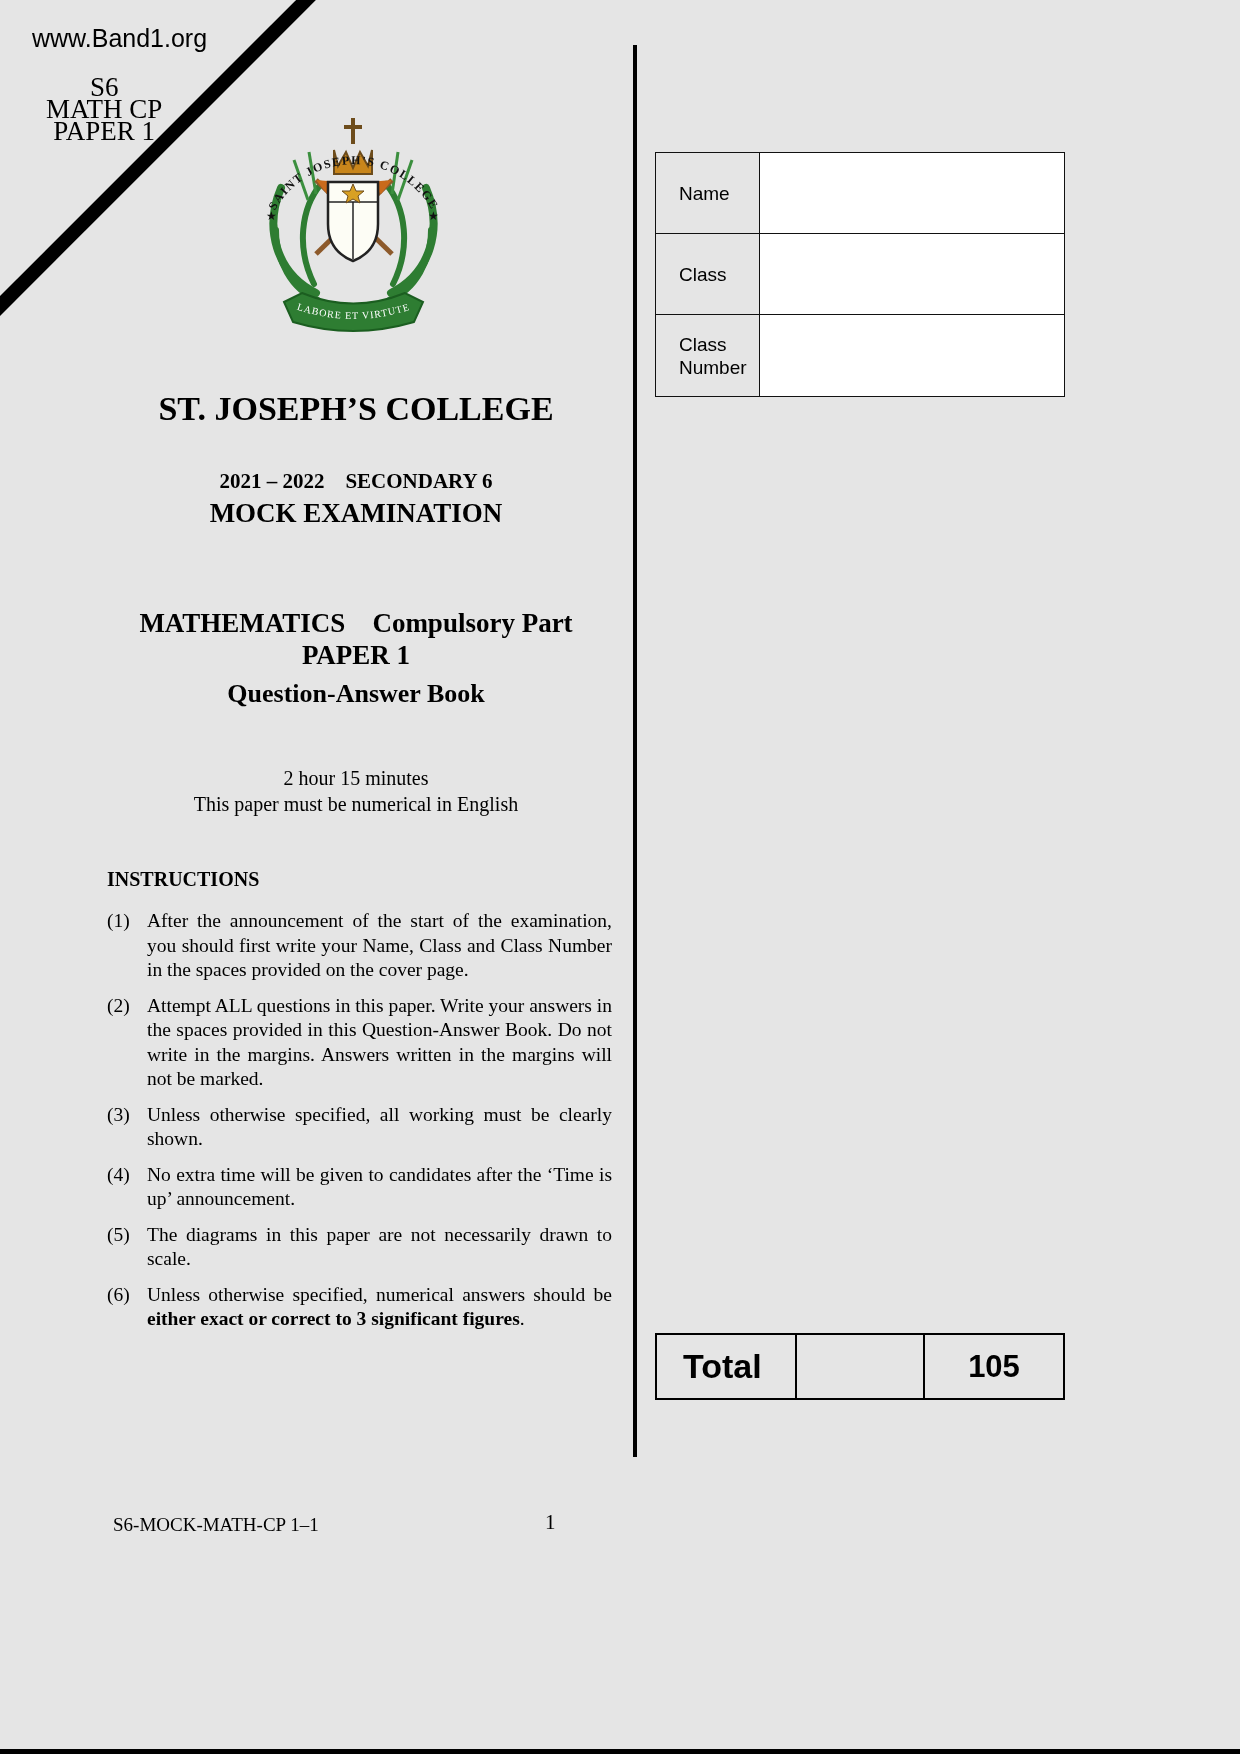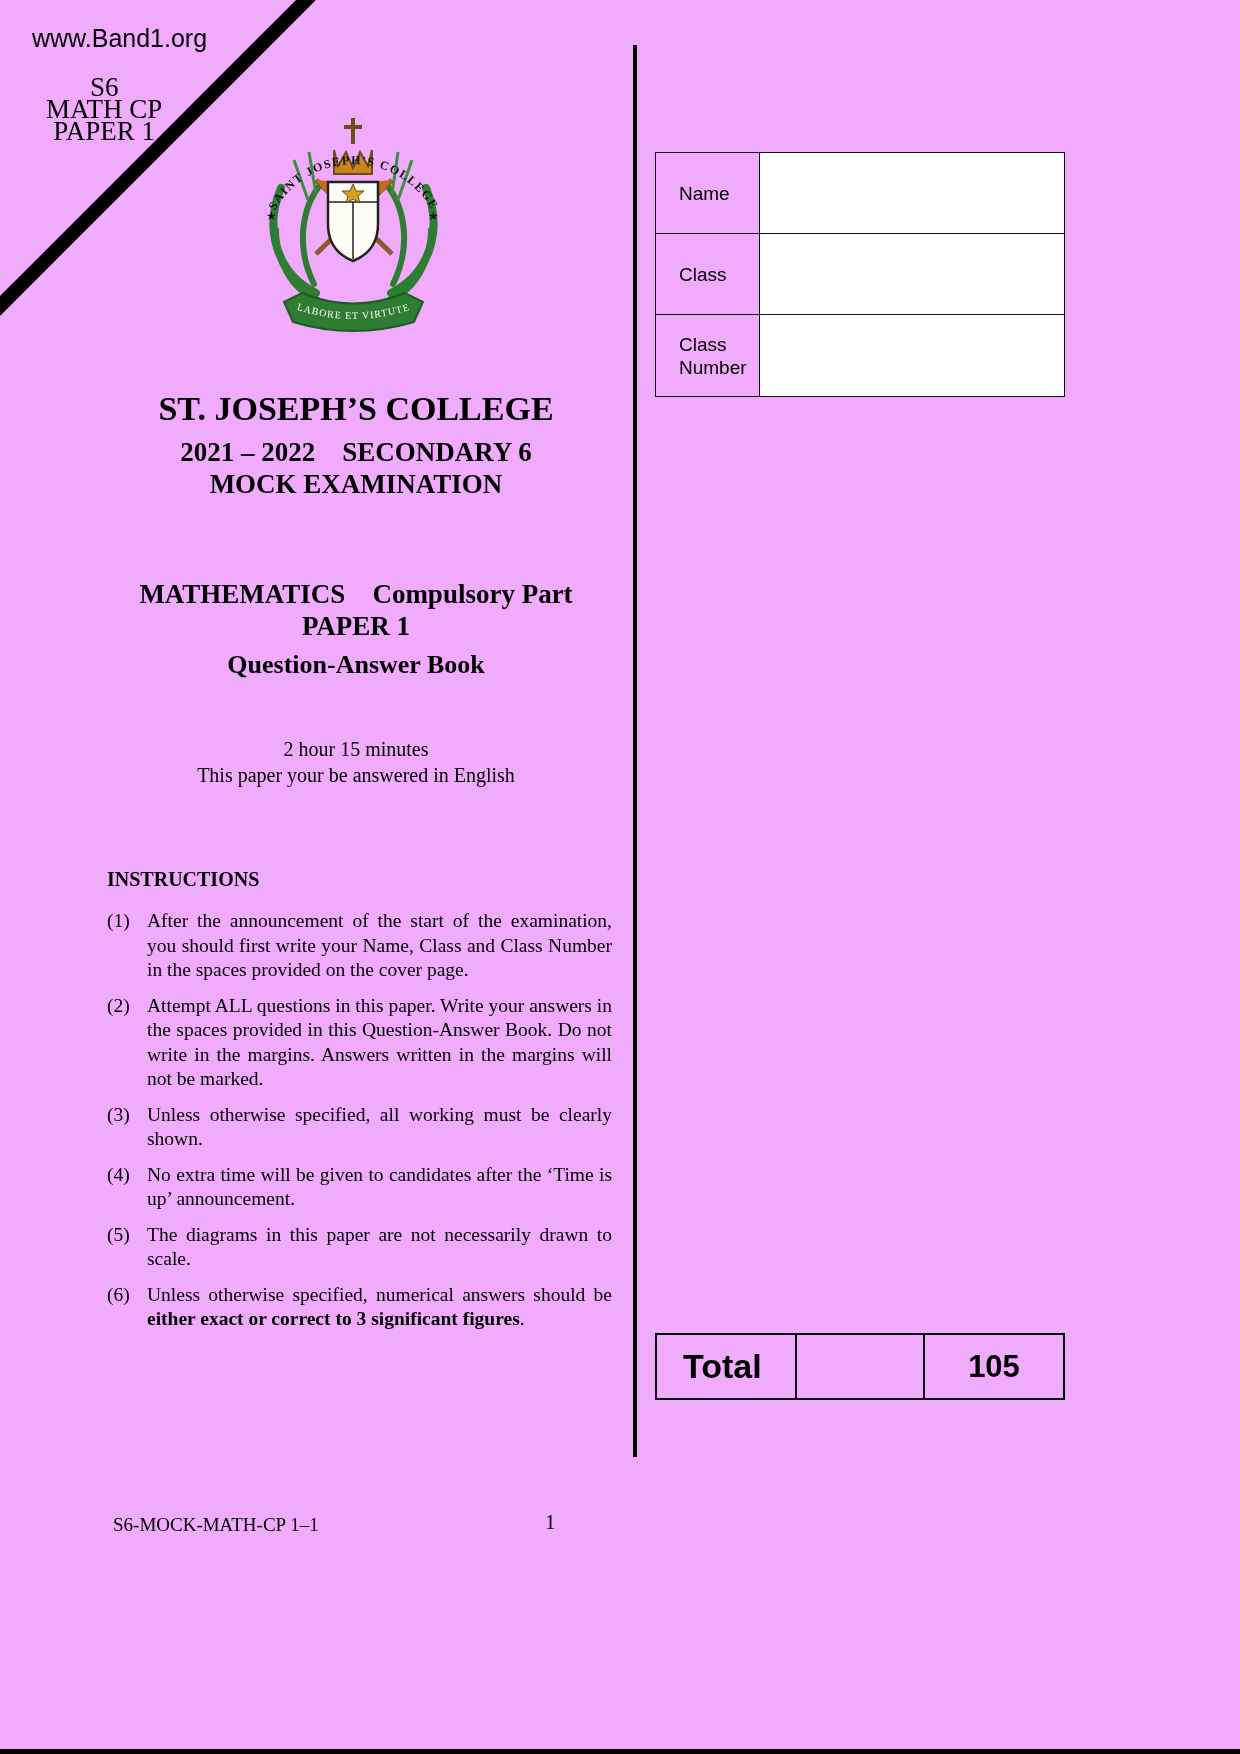--- a/index.html
+++ b/index.html
@@ -1,18 +1,18 @@
 <!DOCTYPE html>
 <html><head>
 <meta charset="utf-8">
 <style>
   * { margin:0; padding:0; box-sizing:border-box; }
   html,body { background:#ffffff; }
   .page {
-    position:relative; width:1240px; height:1754px; background:#f0abfc;
+    position:relative; width:1240px; height:1754px; background:#e5e5e5;
     font-family:"Liberation Serif", serif; color:#000; overflow:hidden;
   }
   .corner-stripe { position:absolute; left:0; top:0; }
   .watermark {
     position:absolute; left:32px; top:24px;
     font-family:"Liberation Sans", sans-serif; font-size:25px; color:#000;
   }
   .corner-id {
     position:absolute; left:46px; top:76px;
     font-weight:normal; font-size:27px; line-height:22px;text-align:center;
@@ -25,21 +25,21 @@
     border:1.5px solid #111; display:grid; grid-template-rows:81px 81px 81px;
     font-family:"Liberation Sans", sans-serif; font-size:19px;
   }
   .info-row { display:grid; grid-template-columns:104px 1fr; border-bottom:1.5px solid #111; }
   .info-row:last-child { border-bottom:none; }
   .info-label { border-right:1.5px solid #111; display:flex; align-items:center; padding-left:23px; line-height:23px; }
   .info-value { background:#fff; }
 
   .titles { position:absolute; left:100px; top:393px; width:512px; text-align:center; font-weight:bold; }
   .t-school  { font-size:34px; line-height:32px; white-space:pre; }
-  .t-year    { font-size:27px; line-height:32px; margin-top:11px; white-space:pre; }
+  .t-year    { font-size:21px; line-height:32px; margin-top:40px; white-space:pre; }
   .t-exam    { font-size:27px; line-height:32px; }
   .t-subject { font-size:27px; line-height:32px; margin-top:78px; white-space:pre; }
   .t-paper   { font-size:27px; line-height:32px; }
   .t-book    { font-size:26px; line-height:30px; margin-top:8px; }
   .t-duration{ font-size:20px; line-height:26px; margin-top:56px; font-weight:normal; }
   .t-language{ font-size:20px; line-height:26px; font-weight:normal; }
 
   .instructions { position:absolute; left:107px; top:868px; width:505px; }
   .instructions h2 { font-size:20px; margin-bottom:18px; font-weight:bold; }
   .instructions ol { list-style:none; }
@@ -151,21 +151,21 @@
   </div>
 
   <div class="titles">
     <div class="t-school">ST. JOSEPH’S COLLEGE</div>
     <div class="t-year">2021 – 2022    SECONDARY 6</div>
     <div class="t-exam">MOCK EXAMINATION</div>
     <div class="t-subject">MATHEMATICS    Compulsory Part</div>
     <div class="t-paper">PAPER 1</div>
     <div class="t-book">Question-Answer Book</div>
     <div class="t-duration">2 hour 15 minutes</div>
-    <div class="t-language">This paper your be answered in English</div>
+    <div class="t-language">This paper must be numerical in English</div>
   </div>
 
   <section class="instructions">
     <h2>INSTRUCTIONS</h2>
     <ol>
       <li class="inst-item">
         <span class="inst-num">(1)</span>
         <span class="inst-text">After the announcement of the start of the examination, you should first write your Name, Class and Class Number in the spaces provided on the cover page.</span>
       </li>
       <li class="inst-item">

